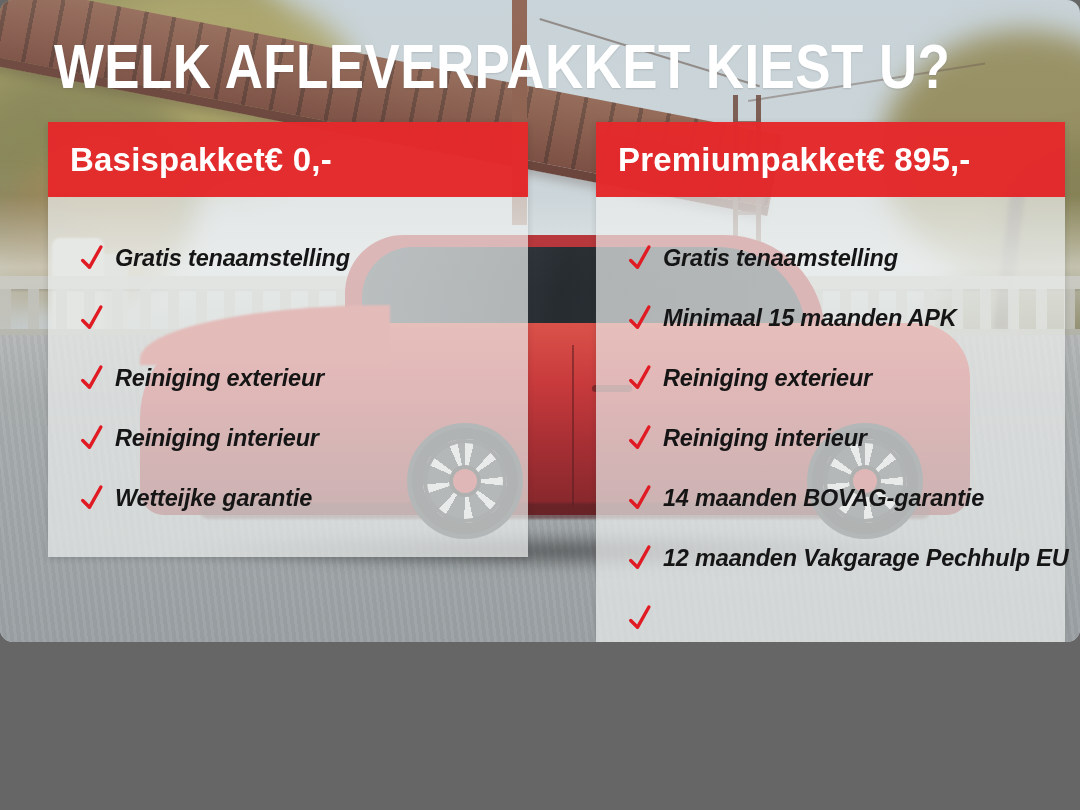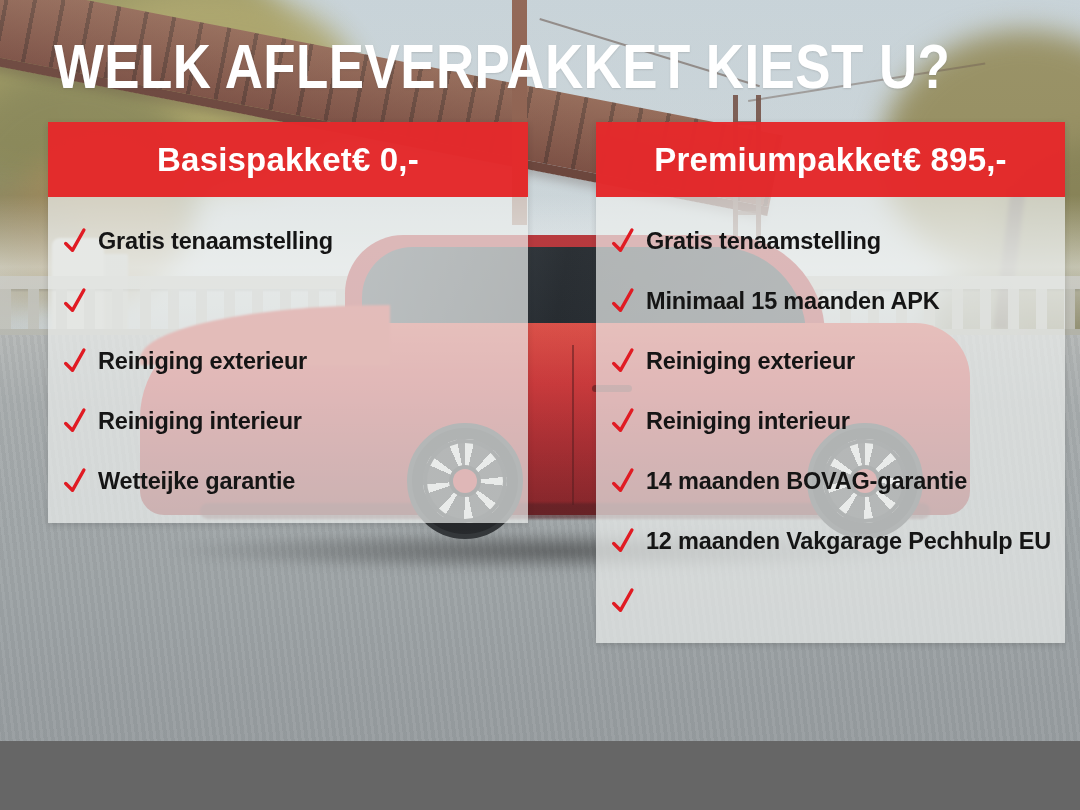--- a/index.html
+++ b/index.html
@@ -1,18 +1,19 @@
 <!DOCTYPE html>
 <html><head>
 <meta charset="utf-8">
 <style>
   html,body{margin:0;padding:0;background:#666;}
   .stage{
-    position:relative;width:1080px;height:741px;overflow:hidden;
+    position:relative;width:1080px;height:642px;overflow:hidden;
     font-family:"Liberation Sans",sans-serif;
+    border-radius:13px;
     -webkit-font-smoothing:antialiased;
   }
   .stage *{position:absolute;box-sizing:border-box;}
 
   
   .sky{inset:0;background:linear-gradient(180deg,#c2ced4 0%,#c9d3d7 30%,#c3cccf 45%,#bcc4c7 55%);}
   .road{left:0;right:0;top:335px;height:475px;
     background:linear-gradient(180deg,#b0b3b2 0%,#a2a7a8 14%,#9aa0a2 40%,#91979a 75%,#8d9396 100%);}
   .road::after{content:"";position:absolute;inset:0;
     background:repeating-linear-gradient(83deg,rgba(255,255,255,.05) 0 3px,rgba(90,95,97,.05) 3px 7px);}
@@ -75,23 +76,23 @@
   
   .title{left:54px;top:30px;font-size:63px;font-weight:800;color:#ffffff;
     letter-spacing:.5px;white-space:nowrap;transform:scaleX(.84);transform-origin:left top;
     text-shadow:0 1px 2px rgba(80,80,80,.18);}
 
   
   .card{top:122px;background:rgba(235,238,237,.70);box-shadow:0 2px 6px rgba(40,40,40,.18);}
   .card.left{left:48px;width:480px;}
   .card.right{left:596px;width:469px;}
   .card-header{position:relative;width:100%;height:75px;background:rgba(228,29,32,.92);
-    display:flex;align-items:center;justify-content:center;padding:0 22px;}
+    display:flex;align-items:center;justify-content:flex-start;padding:0 22px;}
   .pkg-name,.pkg-price{position:relative;color:#fff;font-size:33px;font-weight:bold;letter-spacing:.2px;}
-  .checklist{position:relative;width:100%;list-style:none;margin:0;padding:14px 14px 12px 14px;}
+  .checklist{position:relative;width:100%;list-style:none;margin:17px;padding:14px 14px 12px 14px;font-style:italic;}
   .checklist li{position:relative;height:60px;display:flex;align-items:center;gap:10px;
     font-size:23.5px;font-weight:bold;color:#151515;letter-spacing:-.2px;white-space:nowrap;}
   .check-icon{position:relative;flex:0 0 26px;width:26px;height:26px;transform:rotate(-6deg);}
   .check-icon svg{position:static;display:block;width:26px;height:26px;}
   .item-label{position:relative;}
 </style>
 </head>
 <body>
 
 <div class="stage">

